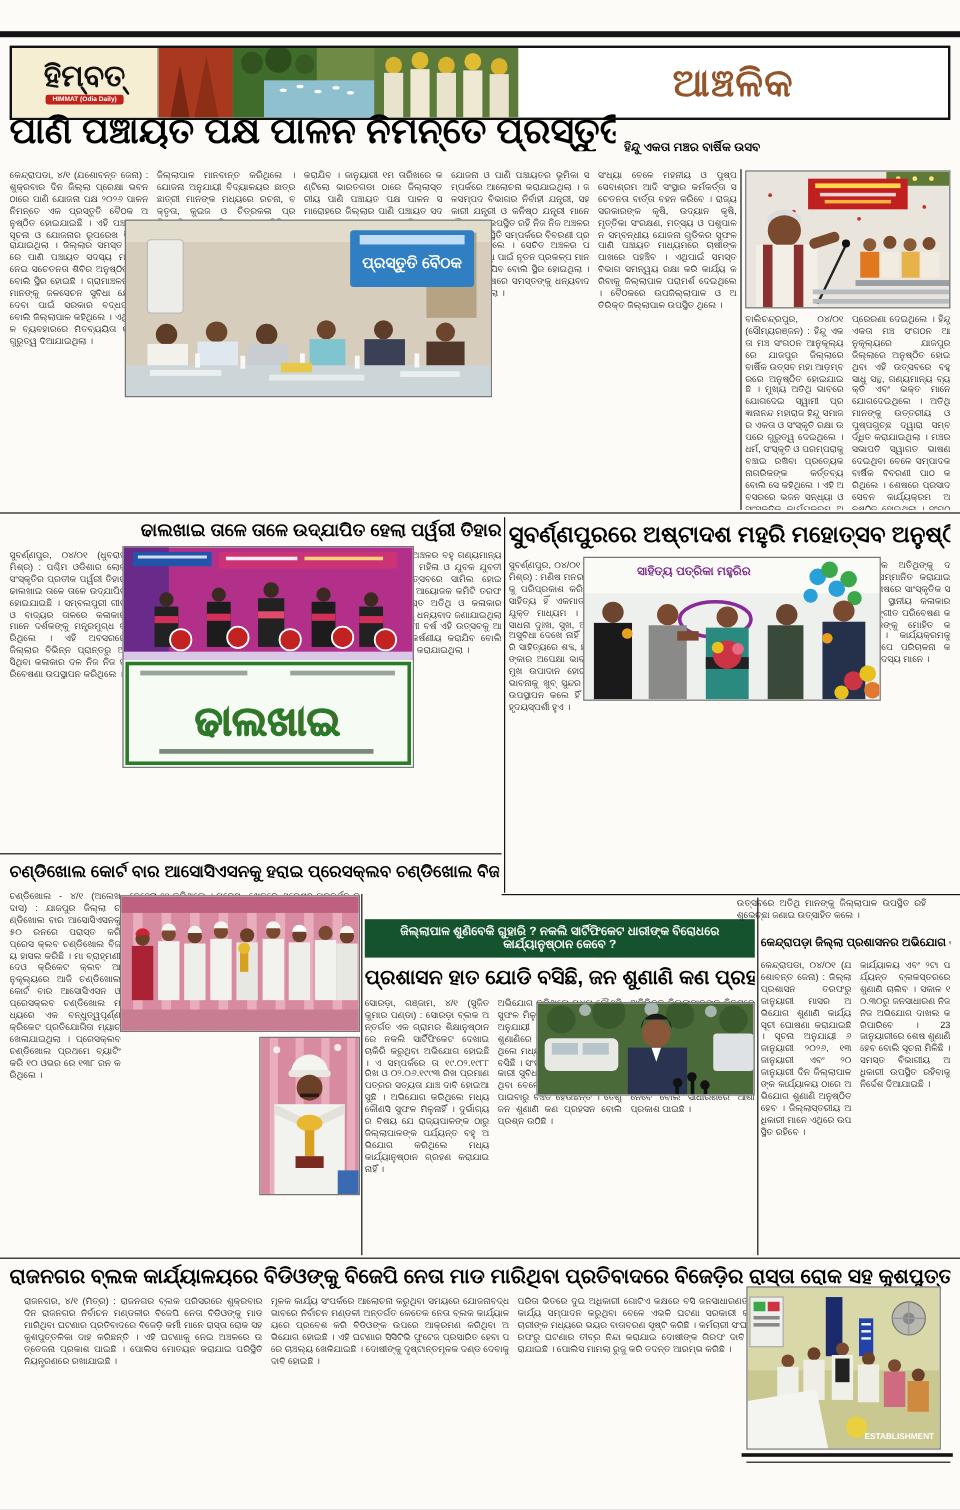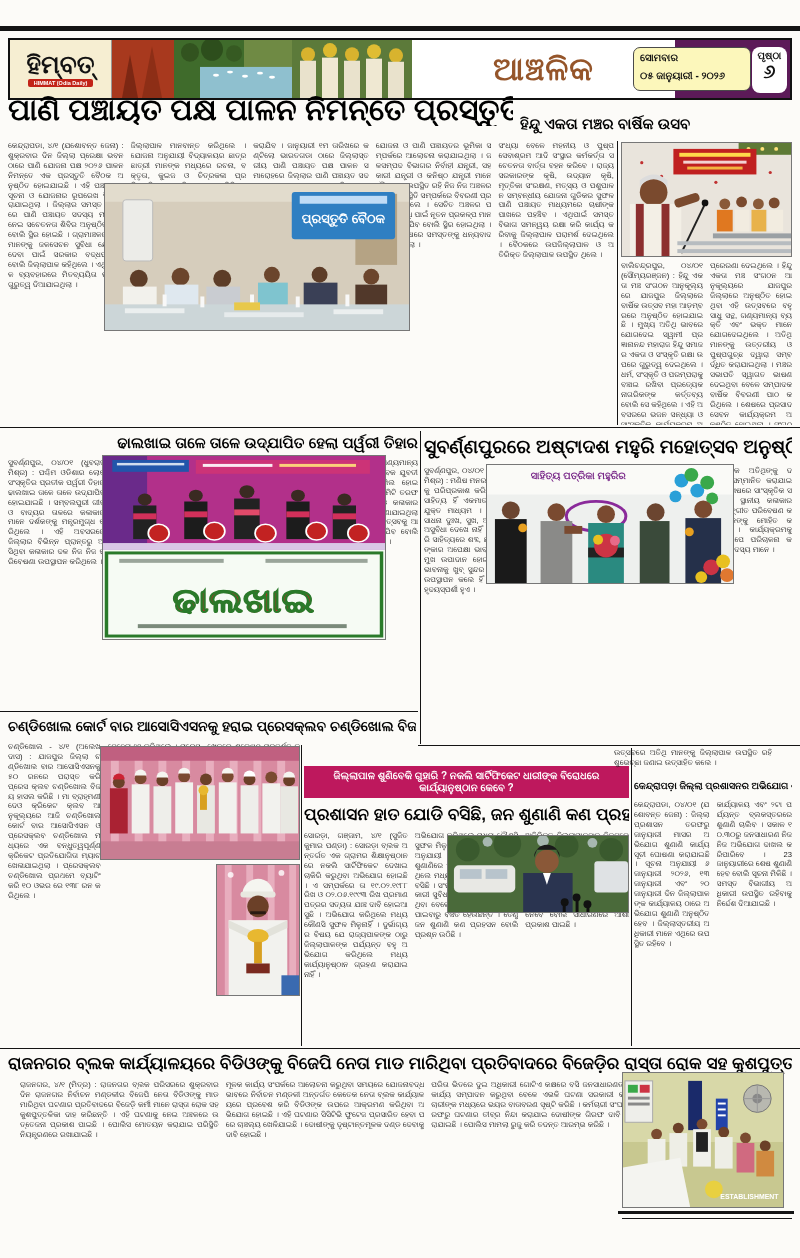--- a/index.html
+++ b/index.html
@@ -7,32 +7,32 @@
   .page{position:relative;width:800px;height:1258px;margin:0 auto;background:#fcfbf8;overflow:hidden}
   .abs{position:absolute}
   .rule{background:#141414}
   .h{font-weight:bold;color:#000;white-space:nowrap;overflow:hidden}
   .h.center{text-align:right}
   .btrow{display:flex;gap:7px;overflow:hidden}
   .bt{flex:1;font-size:7.6px;line-height:9.9px;text-align:justify;word-break:break-all;color:#1c1c1c;overflow:hidden}
   .photo{border:1px solid #777;background:#ddd;overflow:hidden}
   .photo svg{display:block;width:100%;height:100%}
   .masthead{border:2px solid #111;display:flex;background:#fff}
-  .logo-box{width:102px;background:#f6eed2;border-right:1px solid #999;display:flex;flex-direction:column;align-items:center;justify-content:center;padding:3px}
+  .logo-box{width:122px;background:#f6eed2;border-right:1px solid #999;display:flex;flex-direction:column;align-items:center;justify-content:center;padding:3px}
   .logo-main{font-size:25px;font-weight:bold;color:#121212;line-height:26px}
   .logo-sub{margin-top:2px;background:#c22318;color:#fff;font-size:5.5px;font-weight:bold;padding:1px 6px;border-radius:2px;white-space:nowrap}
   .mh-title{flex:1;display:flex;align-items:center;justify-content:center;font-size:32px;font-weight:bold;color:#95552a;letter-spacing:1px}
   .mh-right{position:relative;width:115px;background:#5c1a58}
   .datebox{position:absolute;left:-42px;top:7px;width:118px;height:44px;background:#fcf7bb;border:1px solid #4a4a4a;border-radius:7px;padding:4px 6px}
   .datebox .d1{font-size:10px;font-weight:bold;color:#111}
   .datebox .d2{font-size:10px;font-weight:bold;color:#111;margin-top:6px;white-space:nowrap}
   .pagebox{position:absolute;right:3px;top:7px;width:35px;height:46px;background:#fff;border-radius:8px;text-align:center;padding-top:3px}
   .pagebox .p1{font-size:10px;font-weight:bold;color:#111}
   .pagebox .p2{font-size:19px;font-weight:bold;color:#111;line-height:20px}
-  .redband{background:#be185d;color:#fff;font-weight:bold;font-size:10px;display:flex;align-items:center;justify-content:center;text-align:center;padding:2px 4px}
+  .redband{background:#14532d;color:#fff;font-weight:bold;font-size:10px;display:flex;align-items:center;justify-content:center;text-align:center;padding:2px 4px}
 </style>
 </head>
 <body>
 
 <div class="page">
 
   <div class="abs rule" style="left:0;top:26px;width:800px;height:5px"></div>
 
   <header class="abs masthead" style="left:8px;top:38px;width:784px;height:62px">
     <div class="logo-box">
@@ -62,34 +62,24 @@
           <circle cx="262" cy="11" r="7" fill="#e0bd33"></circle>
           <circle cx="284" cy="15" r="7" fill="#d8b32e"></circle>
         <rect x="188" y="20" width="16" height="36" fill="#e9e2cc"></rect>
           <rect x="210" y="17" width="16" height="39" fill="#efe8d2"></rect>
           <rect x="232" y="20" width="16" height="36" fill="#e9e2cc"></rect>
           <rect x="254" y="18" width="16" height="38" fill="#efe8d2"></rect>
           <rect x="276" y="21" width="16" height="35" fill="#e9e2cc"></rect>
       </svg>
     </div>
     <div class="mh-title">ଆଞ୍ଚଳିକ</div>
-    <div class="mh-right">
-      <div class="datebox">
-        <div class="d1">ସୋମବାର</div>
-        <div class="d2">୦୫ ଜାନୁୟାରୀ - ୨୦୨୬</div>
-      </div>
-      <div class="pagebox">
-        <div class="p1">ପୃଷ୍ଠା</div>
-        <div class="p2">୬</div>
-      </div>
-    </div>
   </header>
 
   <h1 class="abs h" style="left:8px;top:94px;width:505px;height:32px;font-size:30px;line-height:32px">ପାଣି ପଞ୍ଚାୟତ ପକ୍ଷ ପାଳନ ନିମନ୍ତେ ପ୍ରସ୍ତୁତି ବୈଠକ</h1>
-  <h2 class="abs h" style="left:520px;top:111px;width:275px;height:26px;font-size:15px;line-height:26px">ହିନ୍ଦୁ ଏକତା ମଞ୍ଚର ବାର୍ଷିକ ଉସବ</h2>
+  <h2 class="abs h" style="left:520px;top:111px;width:275px;height:26px;font-size:10px;line-height:26px">ହିନ୍ଦୁ ଏକତା ମଞ୍ଚର ବାର୍ଷିକ ଉସବ</h2>
 
   <div class="abs btrow" style="left:8px;top:141px;width:606px;height:285px">
     <div class="bt">କେନ୍ଦ୍ରାପଡା, ୪/୧ (ଯଶୋବନ୍ତ ଜେନା) : ଶୁକ୍ରବାର ଦିନ ଜିଲ୍ଲା ପ୍ରେକ୍ଷା ଭବନ ଠାରେ ପାଣି ଯୋଜନା ପକ୍ଷ ୨୦୨୬ ପାଳନ ନିମନ୍ତେ ଏକ ପ୍ରସ୍ତୁତି ବୈଠକ ଅନୁଷ୍ଠିତ ହୋଇଯାଇଛି । ଏହି ପଞ୍ଚାୟତର ସୂଚନା ଓ ଯୋଜନାର ରୂପରେଖ ସ୍ଥିର କରାଯାଇଥିଲା । ଜିଲ୍ଲାର ସମସ୍ତ ବ୍ଲକରେ ପାଣି ପଞ୍ଚାୟତ ସଦସ୍ୟ ମାନଙ୍କୁ ନେଇ ସଚେତନତା ଶିବିର ଅନୁଷ୍ଠିତ ହେବ ବୋଲି ସ୍ଥିର ହୋଇଛି । ଗ୍ରାମାଞ୍ଚଳର ଚାଷୀ ମାନଙ୍କୁ ଜଳସେଚନ ସୁବିଧା ଯୋଗାଇ ଦେବା ପାଇଁ ସରକାର ବଦ୍ଧପରିକର ବୋଲି ଜିଲ୍ଲାପାଳ କହିଥିଲେ । ଏଥିସହ ଜଳ ବ୍ୟବହାରରେ ମିତବ୍ୟୟିତା ଉପରେ ଗୁରୁତ୍ୱ ଦିଆଯାଇଥିଲା ।</div>
     <div class="bt">ଜିଲ୍ଲାପାଳ ମାନବାନ୍ତ କରିଥିଲେ । ଯୋଜନା ଅନୁଯାୟୀ ବିଦ୍ୟାଳୟର ଛାତ୍ର ଛାତ୍ରୀ ମାନଙ୍କ ମଧ୍ୟରେ ରଚନା, ବକ୍ତୃତା, କୁଇଜ ଓ ଚିତ୍ରକଳା ପ୍ରତିଯୋଗିତା ଅନୁଷ୍ଠିତ ହେବ । ଡିଭିଜନ ସ୍ତରରେ ପ୍ରଥମ, ଦ୍ୱିତୀୟ ଓ ତୃତୀୟ ସ୍ଥାନ ଅଧିକାର କରିଥିବା ଛାତ୍ର ଛାତ୍ରୀ ମାନଙ୍କୁ ଯଥାକ୍ରମେ ୨୫୦୦, ୨୦୦୦ ଓ ୧୫୦୦ ଟଙ୍କାର ପୁରସ୍କାର ପ୍ରଦାନ କରାଯିବ । ଏହି ପ୍ରତିଯୋଗିତା ଜାନୁୟାରୀ ୧୩ ତାରିଖ ସୁଦ୍ଧା ସରିବ ବୋଲି ବୈଠକରେ ସୂଚନା ଦିଆଯାଇଥିଲା । ବ୍ଲକସ୍ତରରେ ମଧ୍ୟ ସମାନ କାର୍ଯ୍ୟକ୍ରମ ହାତକୁ ନିଆଯିବ ।</div>
     <div class="bt">କରାଯିବ । ଜାନୁୟାରୀ ୧ମ ତାରିଖରେ କଣ୍ଟିଲୋ ଭାରତଗଡା ଠାରେ ଜିଲ୍ଲାସ୍ତରୀୟ ପାଣି ପଞ୍ଚାୟତ ପକ୍ଷ ପାଳନ ସମାରୋହରେ ଜିଲ୍ଲାର ପାଣି ପଞ୍ଚାୟତ ସଦସ୍ୟ ମାନେ ଯୋଗଦେବେ । ଜିଲ୍ଲା ମହୋତ୍ସବ ଓ ପଲ୍ଲୀଶ୍ରୀ ମେଳାର ୧୩ ତାରିଖ ଦିନ ଖୋଲା ଓ ପାଣି ଯୋଜନାରେ ଅଂଶଗ୍ରହଣ କରିବେ । ଏହି ଅବସରରେ ଜଳସମ୍ପଦ ବିଭାଗ ତରଫରୁ ପ୍ରଦର୍ଶନୀ ମଣ୍ଡପ ଖୋଲାଯିବ ଏବଂ କୃଷକ ମାନଙ୍କୁ ନୂତନ ଜଳସେଚନ କୌଶଳ ସମ୍ପର୍କରେ ଅବଗତ କରାଯିବ ବୋଲି ଅଧିକାରୀ ମାନେ ସୂଚନା ଦେଇଛନ୍ତି ।</div>
     <div class="bt">ଯୋଜନା ଓ ପାଣି ପଞ୍ଚାୟତର ଭୂମିକା ସମ୍ପର୍କରେ ଆଲୋଚନା କରାଯାଇଥିଲା । ଜଳସମ୍ପଦ ବିଭାଗର ନିର୍ବାହୀ ଯନ୍ତ୍ରୀ, ସହକାରୀ ଯନ୍ତ୍ରୀ ଓ କନିଷ୍ଠ ଯନ୍ତ୍ରୀ ମାନେ ବୈଠକରେ ଉପସ୍ଥିତ ରହି ନିଜ ନିଜ ଅଞ୍ଚଳର ଜଳସେଚନ ସ୍ଥିତି ସମ୍ପର୍କରେ ବିବରଣୀ ପ୍ରଦାନ କରିଥିଲେ । ସେଚିତ ଅଞ୍ଚଳର ପରିମାଣ ବୃଦ୍ଧି ପାଇଁ ନୂତନ ପ୍ରକଳ୍ପ ମାନ ହାତକୁ ନିଆଯିବ ବୋଲି ସ୍ଥିର ହୋଇଥିଲା । ବୈଠକ ଶେଷରେ ସମସ୍ତଙ୍କୁ ଧନ୍ୟବାଦ ଜଣାଯାଇଥିଲା ।</div>
     <div class="bt">ସଂଧ୍ୟା ବେଳେ ମହନୀୟ ଓ ପୁଷ୍ପ ସେବାଶ୍ରମ ଆଦି ସଂସ୍ଥାର କର୍ମକର୍ତ୍ତା ସଚେତନତା ବାର୍ତ୍ତା ବହନ କରିବେ । ରାଜ୍ୟ ସରକାରଙ୍କ କୃଷି, ଉଦ୍ୟାନ କୃଷି, ମୃତ୍ତିକା ସଂରକ୍ଷଣ, ମତ୍ସ୍ୟ ଓ ପଶୁପାଳନ ସମ୍ବନ୍ଧୀୟ ଯୋଜନା ଗୁଡିକର ସୁଫଳ ପାଣି ପଞ୍ଚାୟତ ମାଧ୍ୟମରେ ଚାଷୀଙ୍କ ପାଖରେ ପହଞ୍ଚିବ । ଏଥିପାଇଁ ସମସ୍ତ ବିଭାଗ ସମନ୍ୱୟ ରକ୍ଷା କରି କାର୍ଯ୍ୟ କରିବାକୁ ଜିଲ୍ଲାପାଳ ପରାମର୍ଶ ଦେଇଥିଲେ । ବୈଠକରେ ଉପଜିଲ୍ଲାପାଳ ଓ ଅତିରିକ୍ତ ଜିଲ୍ଲାପାଳ ଉପସ୍ଥିତ ଥିଲେ ।</div>
   </div>
 
   <div class="abs photo" style="left:104px;top:183px;width:306px;height:148px">
@@ -179,21 +169,21 @@
   <div class="abs rule" style="left:0;top:427px;width:800px;height:1px"></div>
 
   <h2 class="abs h center" style="left:8px;top:431px;width:410px;height:24px;font-size:15px;line-height:24px">ଢାଲଖାଇ ତାଳେ ତାଳେ ଉଦ୍‌ଯାପିତ ହେଲା ପର୍ୱରୀ ତିହାର</h2>
   <div class="abs btrow" style="left:8px;top:458px;width:410px;height:286px">
     <div class="bt">ସୁବର୍ଣ୍ଣପୁର, ୦୪/୦୧ (ଧୁବରାଜ ମିଶ୍ର) : ପଶ୍ଚିମ ଓଡିଶାର ଲୋକ ସଂସ୍କୃତିର ପ୍ରତୀକ ପର୍ୱରୀ ତିହାର ଢାଲଖାଇ ତାଳେ ତାଳେ ଉଦ୍‌ଯାପିତ ହୋଇଯାଇଛି । ସମ୍ବଲପୁରୀ ଗୀତ ଓ ବାଦ୍ୟର ତାଳରେ କଳାକାର ମାନେ ଦର୍ଶକଙ୍କୁ ମନ୍ତ୍ରମୁଗ୍ଧ କରିଥିଲେ । ଏହି ଅବସରରେ ଜିଲ୍ଲାର ବିଭିନ୍ନ ପ୍ରାନ୍ତରୁ ଆସିଥିବା କଳାକାର ଦଳ ନିଜ ନିଜ ପରିବେଷଣା ଉପସ୍ଥାପନ କରିଥିଲେ ।</div>
     <div class="bt">ସନ୍ଧ୍ୟା ଓ ରାତ୍ରିରେ ସ୍ଥାନୀୟ ରଙ୍ଗମଞ୍ଚ ଠାରେ ଅନୁଷ୍ଠିତ ଏହି କାର୍ଯ୍ୟକ୍ରମରେ ଢାଲଖାଇ, ରସରକେଲି, ମାଇଲାଜଡ଼ ଓ ଡାଲଖାଇ ଆଦି ଲୋକନୃତ୍ୟ ପରିବେଷଣ କରାଯାଇଥିଲା । ଢୋଲ, ନିଶାନ, ତାସା ଓ ମହୁରୀର ତାଳେ ତାଳେ ସମଗ୍ର ପରିବେଶ ଆନନ୍ଦମୟ ହୋଇ ଉଠିଥିଲା । ଦର୍ଶକ ମାନେ କରତାଳି ଦେଇ କଳାକାରଙ୍କୁ ଉତ୍ସାହିତ କରିଥିଲେ ।</div>
     <div class="bt">ଉଦ୍‌ଯାପନୀ ଉତ୍ସବରେ ମୁଖ୍ୟ ଅତିଥି ଭାବରେ ଜିଲ୍ଲାପାଳ ଯୋଗଦେଇ କଳାକାର ମାନଙ୍କୁ ପ୍ରଶଂସା କରିଥିଲେ । ଲୋକ ସଂସ୍କୃତିର ସୁରକ୍ଷା ଓ ପ୍ରସାର ପାଇଁ ପ୍ରଶାସନ ସର୍ବଦା ସହଯୋଗ କରିବ ବୋଲି ସେ ପ୍ରତିଶ୍ରୁତି ଦେଇଥିଲେ । ବିଜୟୀ ଦଳ ମାନଙ୍କୁ ପୁରସ୍କାର ଓ ମାନପତ୍ର ପ୍ରଦାନ କରାଯାଇଥିଲା ।</div>
     <div class="bt">ସ୍ଥାନୀୟ ଅଞ୍ଚଳର ବହୁ ଗଣ୍ୟମାନ୍ୟ ବ୍ୟକ୍ତି, ମହିଳା ଓ ଯୁବକ ଯୁବତୀ ଏହି ଉତ୍ସବରେ ସାମିଲ ହୋଇଥିଲେ । ଆୟୋଜକ କମିଟି ତରଫରୁ ସମସ୍ତ ଅତିଥି ଓ କଳାକାର ମାନଙ୍କୁ ଧନ୍ୟବାଦ ଜଣାଯାଇଥିଲା । ଆଗାମୀ ବର୍ଷ ଏହି ଉତ୍ସବକୁ ଆହୁରି ଆକର୍ଷଣୀୟ କରାଯିବ ବୋଲି ଘୋଷଣା କରାଯାଇଥିଲା ।</div>
   </div>
 
-  <div class="abs photo" style="left:102px;top:455px;width:284px;height:185px">
+  <div class="abs photo" style="left:102px;top:455px;width:243px;height:185px">
     <svg viewBox="0 0 243 185" preserveAspectRatio="none">
       <rect width="243" height="95" fill="#b2308a"></rect>
       <rect x="0" y="0" width="38" height="95" fill="#6a2a8a"></rect>
       <rect x="8" y="4" width="66" height="12" fill="#2255aa"></rect>
         <rect x="12" y="7" width="58" height="2.5" fill="#fff" opacity=".8"></rect>
       <rect x="80" y="4" width="150" height="14" fill="#cc3377"></rect>
         <rect x="86" y="8" width="60" height="3" fill="#fff" opacity=".9"></rect>
         <rect x="152" y="8" width="66" height="3" fill="#ffe27a" opacity=".9"></rect>
       <g>
           <circle cx="36" cy="44" r="6" fill="#3a2a22"></circle>

